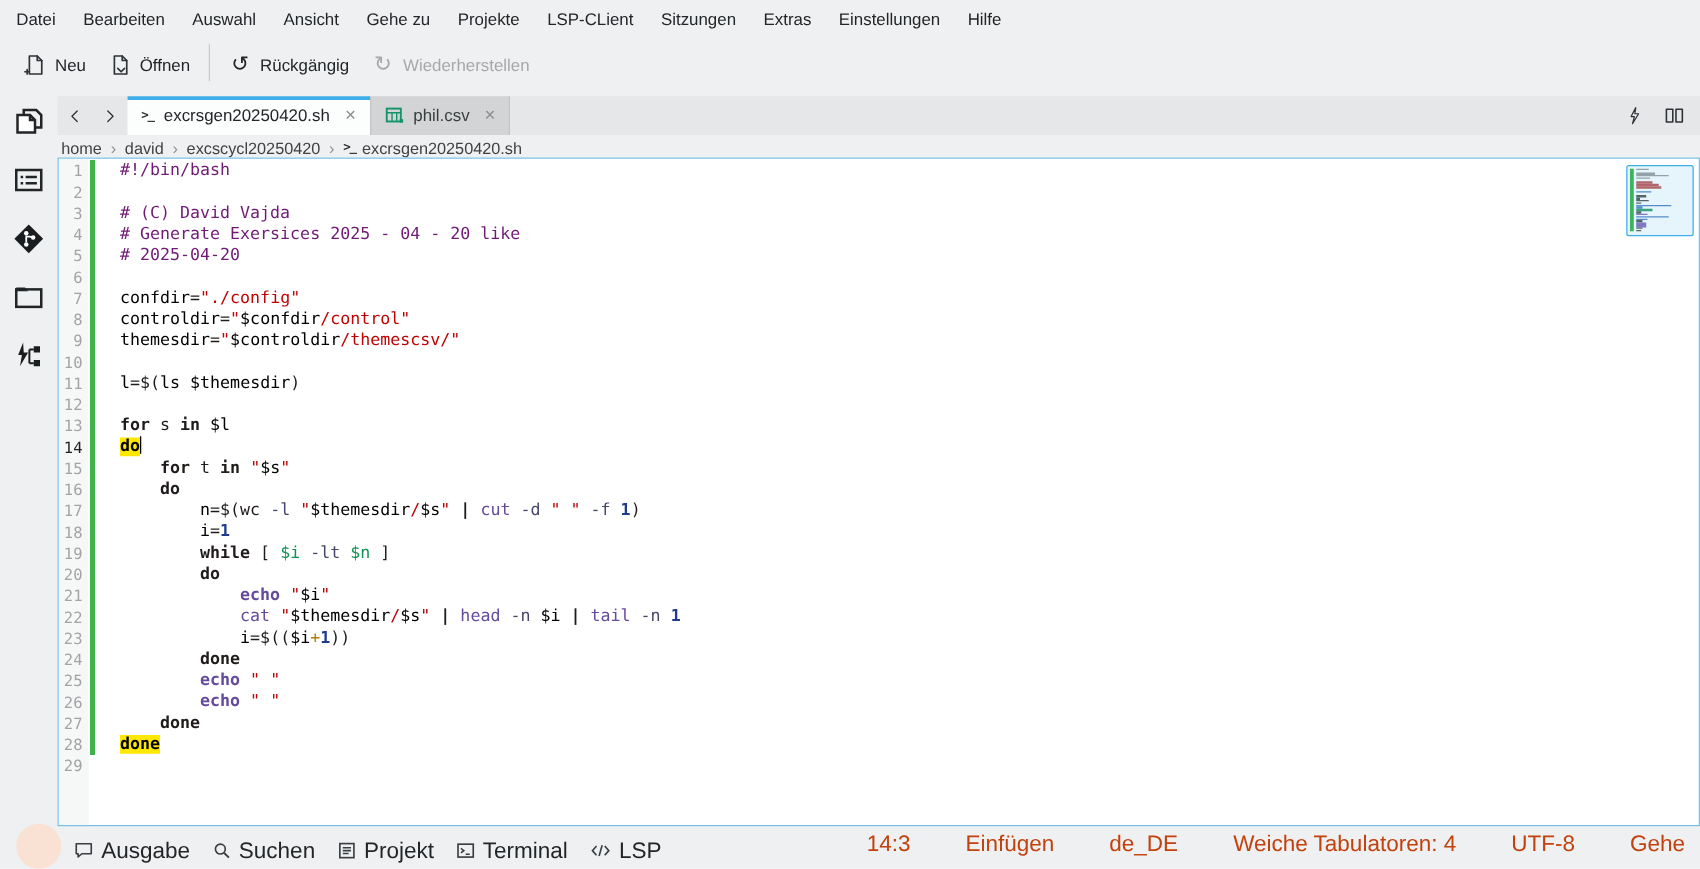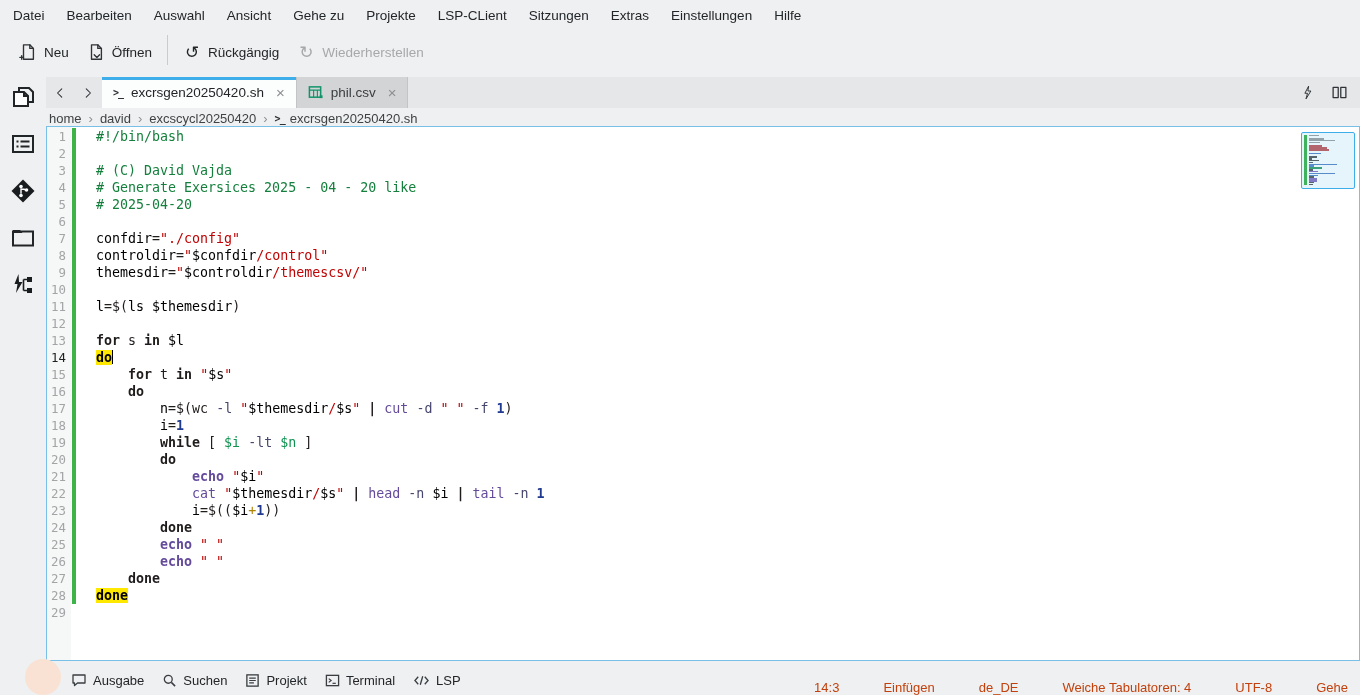--- a/index.html
+++ b/index.html
@@ -48,21 +48,21 @@
   
   .editor{flex:1;position:relative;background:#fff;border:1px solid #79c0e8;margin-bottom:4px;overflow:hidden}
   .gutter{position:absolute;left:0;top:0;bottom:0;width:24px;background:#f6f7f7;padding-top:1px;
           font-family:"DejaVu Sans Mono",monospace;font-size:12.4px;color:#a2a4a6;text-align:right}
   .gutter .num{height:17px;line-height:17px;padding-right:5px}
   .gutter .num.cur{color:#1d1f21}
   .changebar{position:absolute;left:25px;top:1px;width:4px;background:#3eb348}
   .code{position:absolute;left:0;top:1px;right:62px;font-family:"DejaVu Sans Mono",monospace;
         font-size:13.3px;line-height:17px;white-space:pre}
   .code .row{height:17px;padding-left:49px}
-  .t-cm{color:#15803d}
+  .t-cm{color:#701a75}
   .t-kw{color:#1f1c1b;font-weight:bold}
   .t-v{color:#000000}
   .t-g{color:#0f9150}
   .t-s{color:#bf0303}
   .t-c{color:#644a9b}
   .t-b{color:#644a9b;font-weight:bold}
   .t-o{color:#45456e}
   .t-n{color:#1f3a8f;font-weight:bold}
   .t-pl{color:#b08000}
   .t-t{color:#1f1c1b}
@@ -71,22 +71,22 @@
 
   
   .minimap{position:absolute;top:5px;right:4px;width:54px;height:57px}
   .mm-view{position:absolute;inset:0;background:rgba(61,174,233,.13);border:1px solid #3daee9;border-radius:2px}
   .mm-green{position:absolute;left:3px;top:3px;width:3px;height:50px;background:#3eb348}
   .mm-bar{position:absolute;left:8px;height:1.5px}
   .mm-g{background:#a0a0a0}.mm-b{background:#5b87c7}.mm-r{background:#c45a5a}
   .mm-p{background:#8a6fc0}.mm-d{background:#5a5a5a}.mm-n{background:#3aa06a}
 
   
-  .statusbar{position:absolute;left:0;right:0;bottom:0;height:30px;display:flex;align-items:flex-end;
-             padding:0 12px 0 20px;font-size:13px}
+  .statusbar{position:absolute;left:0;right:0;bottom:0;height:30px;display:flex;align-items:flex-start;
+             padding:0 12px 0 8px;font-size:18px}
   .sb-left{display:flex;align-items:center}
   .sb-item{display:flex;align-items:center;gap:6px;padding:0 9px;height:30px;position:relative}
   .sb-item .icon,.sb-item span{position:relative;z-index:1}
   .sb-blob{position:absolute;left:-4px;top:-3px;width:36px;height:36px;border-radius:50%;background:#f9e2d3;z-index:0}
   .sb-right{margin-left:auto;display:flex;align-items:center;gap:44px;color:#c2410c}
 </style>
 </head>
 <body>
 
 <div class="window">

